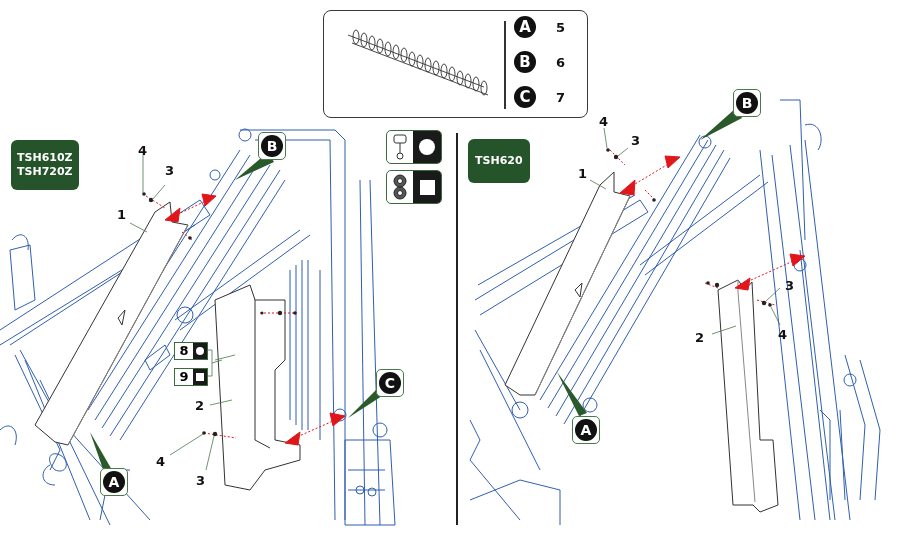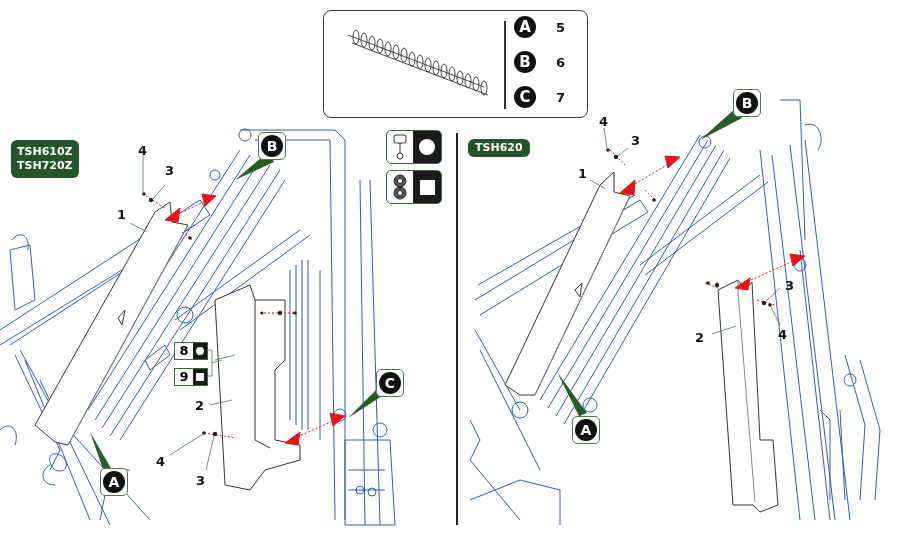--- a/index.html
+++ b/index.html
@@ -3,21 +3,21 @@
 <meta charset="utf-8">
 <style>
   html,body{margin:0;padding:0;background:#fff;}
   body{width:906px;height:533px;position:relative;overflow:hidden;font-family:"Liberation Sans",sans-serif;}
   .abs{position:absolute;}
   .legend-box{left:323px;top:10px;width:265px;height:108px;border:1.5px solid #3a3a3a;border-radius:8px;box-sizing:border-box;background:#fff;}
   .legend-divider{left:180px;top:10px;width:1.5px;height:88px;background:#333;}
   .legend-row{left:190px;width:60px;height:24px;display:flex;align-items:center;}
   .callout-badge{width:22px;height:22px;border-radius:50%;background:#111;color:#fff;font-weight:bold;font-size:15px;display:flex;align-items:center;justify-content:center;font-family:"DejaVu Sans",sans-serif;}
   .legend-num{margin-left:20px;font-weight:bold;font-size:13px;color:#111;font-family:"DejaVu Sans",sans-serif;}
-  .model-tag{background:#25542a;color:#fff;font-weight:bold;font-family:"DejaVu Sans",sans-serif;font-size:11px;border-radius:6px;text-align:center;line-height:14px;padding:5px 6px;}
+  .model-tag{background:#25542a;color:#fff;font-weight:bold;font-family:"DejaVu Sans",sans-serif;font-size:11px;border-radius:6px;text-align:center;line-height:14px;padding:11px 6px;}
   .part-num{font-weight:bold;font-size:13px;color:#111;font-family:"DejaVu Sans",sans-serif;}
   .callout-frame{width:28px;height:28px;border:1.5px solid #4a7a4a;border-radius:5px;background:#fff;display:flex;align-items:center;justify-content:center;box-sizing:border-box;}
   .callout-frame .callout-badge{width:22px;height:22px;font-size:14px;}
   .icon-pair{border:1.5px solid #3b6b3b;border-radius:5px;width:56px;height:34px;box-sizing:border-box;display:flex;overflow:hidden;background:#fff;}
   .icon-pair .left{width:26px;height:100%;display:flex;align-items:center;justify-content:center;}
   .icon-pair .right{flex:1;background:#1a1a1a;display:flex;align-items:center;justify-content:center;}
   .small-pair{height:18px;border:1.5px solid #3b6b3b;display:flex;box-sizing:border-box;background:#fff;}
   .small-pair .num{width:18px;text-align:center;font-weight:bold;font-size:13px;line-height:15px;font-family:"DejaVu Sans",sans-serif;}
   .small-pair .sym{width:14px;background:#1a1a1a;display:flex;align-items:center;justify-content:center;}
   .main-divider{left:456px;top:133px;width:1.5px;height:392px;background:#222;}
@@ -264,21 +264,21 @@
         </g>
       </svg>
   </div>
   <div class="right">
       <div style="width:15px;height:15px;background:#fff"></div>
     </div>
 </div>
 
 <div class="abs main-divider"></div>
 
-<div class="abs model-tag" style="left:468px;top:139px;padding:2px 7px;">TSH620</div>
+<div class="abs model-tag" style="left:468px;top:139px;padding:15px 7px;">TSH620</div>
 
 <span class="abs part-num" style="left:117px;top:207px">1</span>
 <span class="abs part-num" style="left:138px;top:143px">4</span>
 <span class="abs part-num" style="left:165px;top:163px">3</span>
 <span class="abs part-num" style="left:195px;top:398px">2</span>
 <span class="abs part-num" style="left:156px;top:454px">4</span>
 <span class="abs part-num" style="left:196px;top:473px">3</span>
 
 <div class="abs small-pair" style="left:174px;top:342px">
   <span class="num">8</span>

